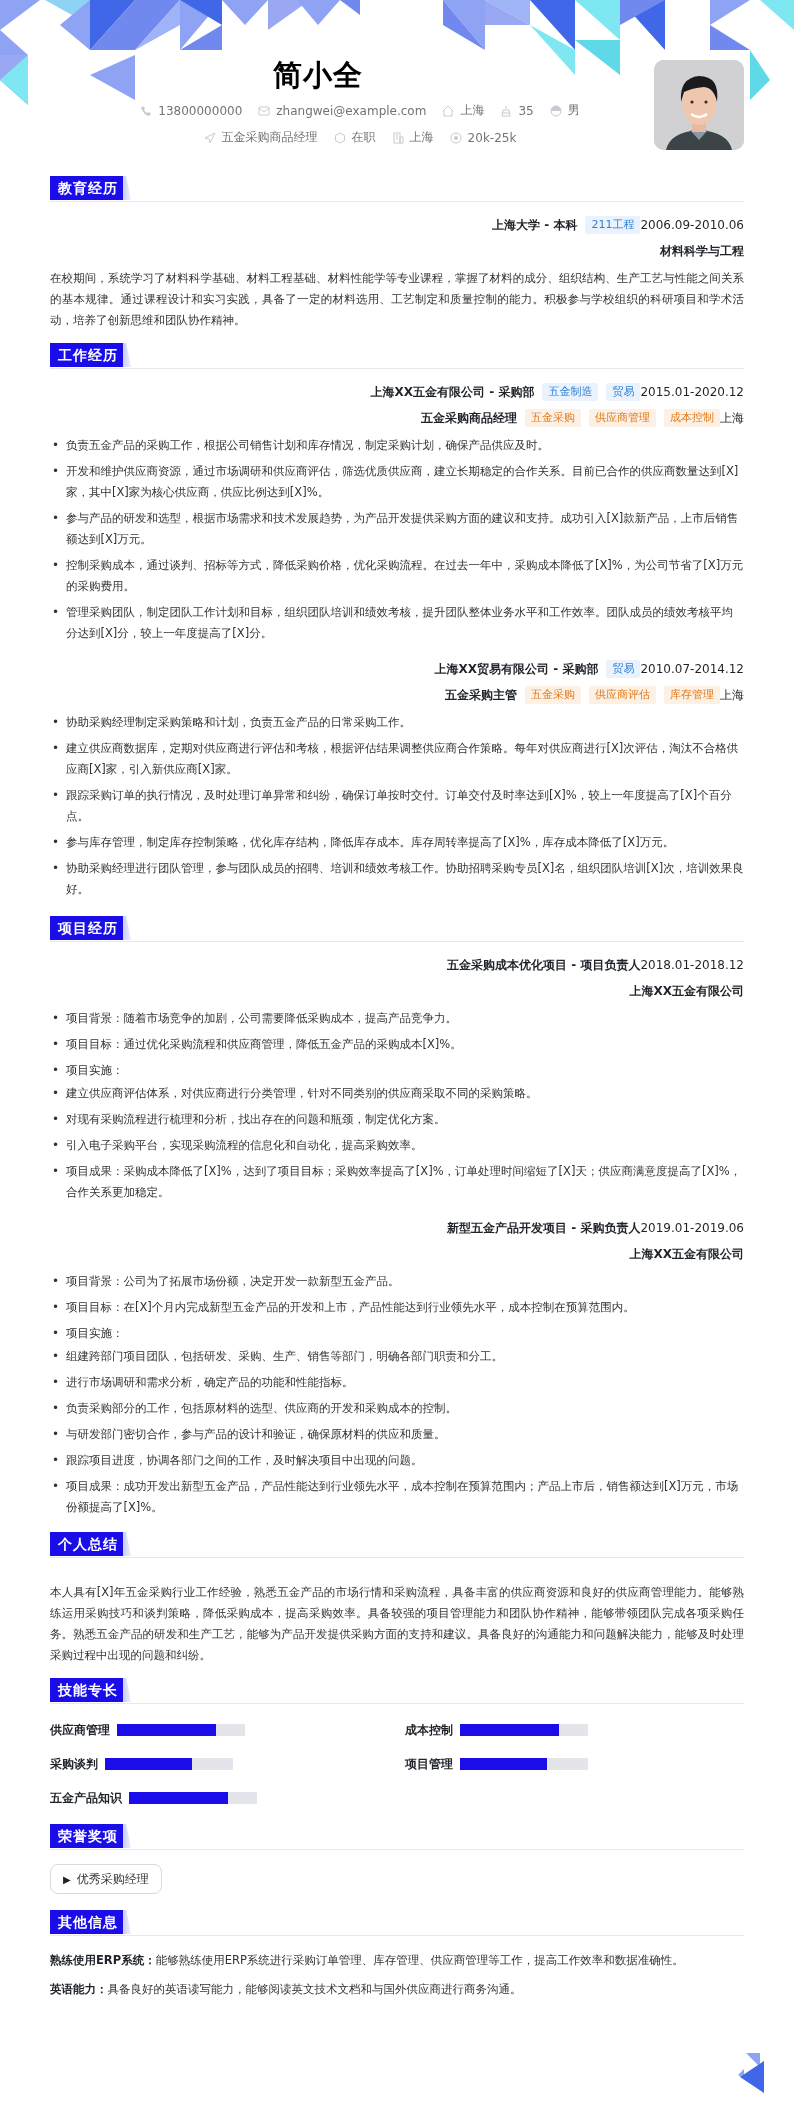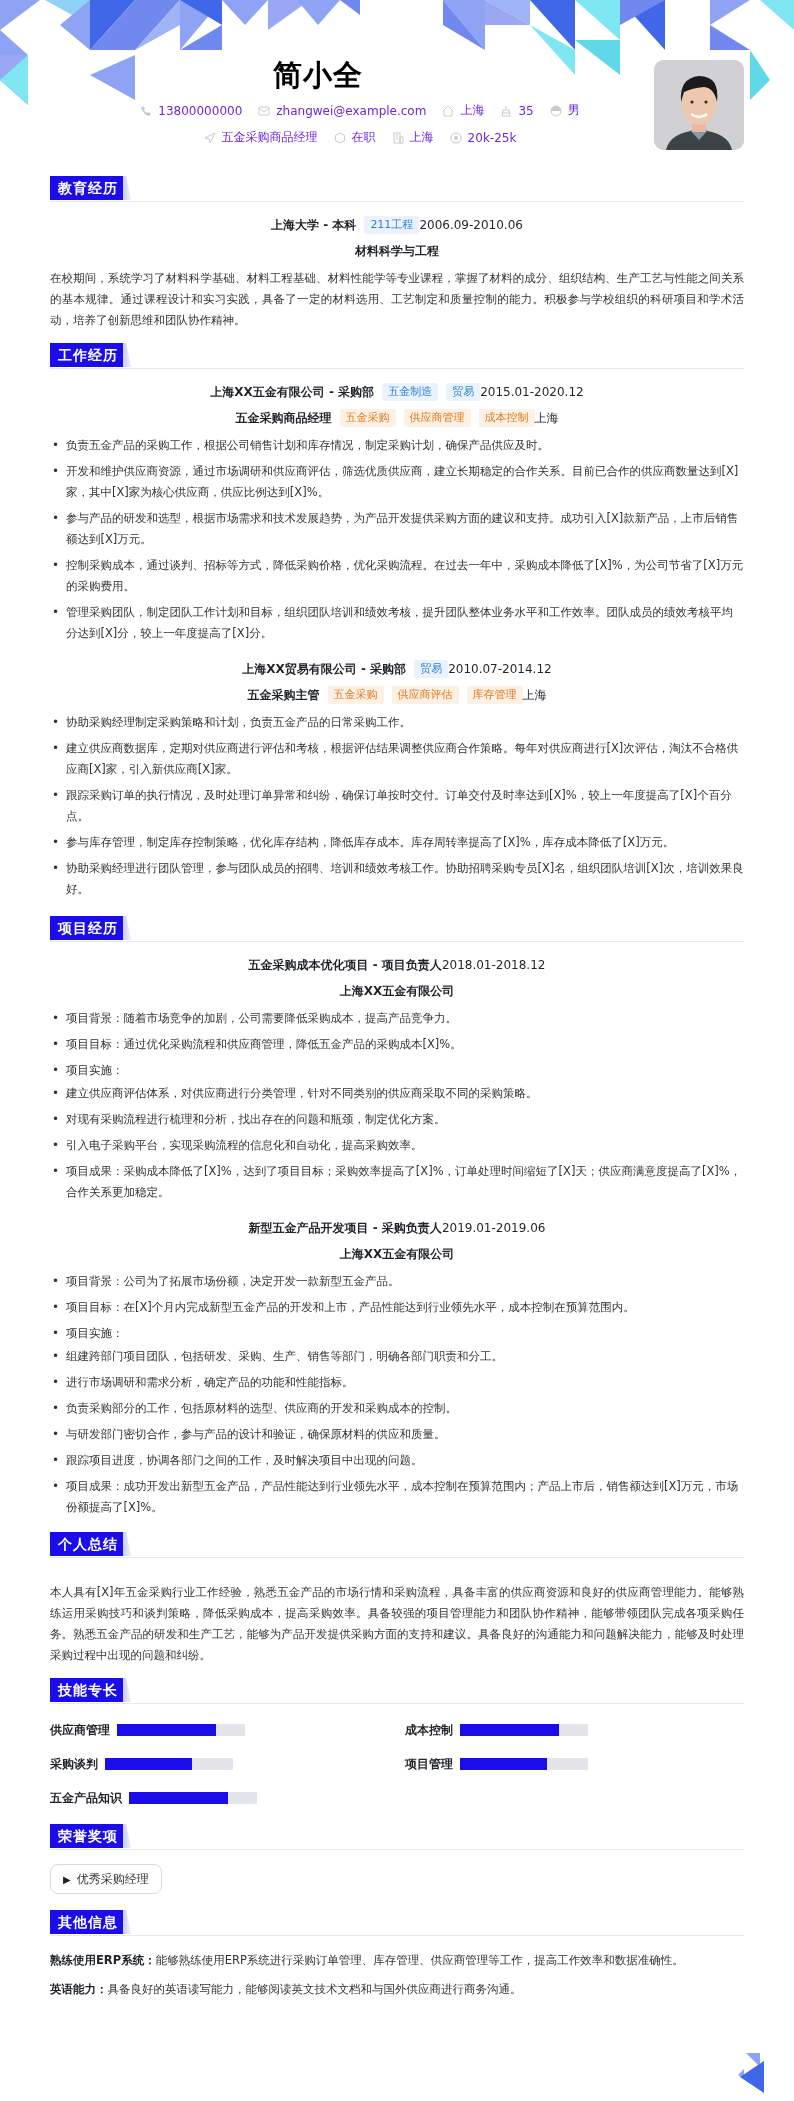--- a/index.html
+++ b/index.html
@@ -15,21 +15,21 @@
   .bg-deco { position: absolute; left: 0; top: 0; width: 794px; height: 170px; z-index: 0; }
   .bg-corner { position: absolute; right: 20px; bottom: 8px; width: 40px; height: 44px; z-index: 0; }
 
   .header { position: relative; z-index: 1; height: 170px; }
   .name {
     position: absolute; top: 56px; left: 0; width: 636px; text-align: center;
     font-size: 29px; font-weight: bold; color: #000000; letter-spacing: 1px;
   }
   .info-row {
     position: absolute; left: 0; width: 720px; display: flex; justify-content: center;
-    font-size: 12px; color: #6d28d9; gap: 0;
+    font-size: 12px; color: #737373; gap: 0;
   }
   .info-row.r1 { top: 102px; }
   .info-row.r2 { top: 129px; }
   .info-item { display: flex; align-items: center; margin: 0 8px; }
   .info-icon { width: 12px; height: 12px; margin-right: 6px; display: inline-block; }
   .info-icon svg { width: 12px; height: 12px; display: block; }
   .photo {
     position: absolute; top: 60px; left: 654px; width: 90px; height: 90px;
     border-radius: 10px; overflow: hidden; background: #cfcfd2;
   }
@@ -42,21 +42,21 @@
     position: absolute; left: 0; top: 0; height: 24px; padding: 0 8px;
     background: #1a0dea; color: #fff; font-size: 14px; font-weight: bold;
     line-height: 24px; letter-spacing: 1px;
   }
   .sec-title-tail {
     position: absolute; top: 0; height: 24px; width: 8px;
     background: linear-gradient(90deg, #c9cff7, #eef0fb);
     clip-path: polygon(0 0, 40% 0, 100% 100%, 0 100%);
   }
 
-  .row { display: flex; justify-content: center; align-items: center; height: 26px; }
+  .row { display: flex; justify-content: flex-end; align-items: center; height: 26px; }
   .row .left { display: flex; align-items: center; }
   .title-b { font-weight: bold; font-size: 12px; color: #1f2329; }
   .date { font-weight: normal; font-size: 12px; color: #1f2329; }
   .tag { font-size: 11px; padding: 1px 6px; margin-left: 8px; border-radius: 2px; line-height: 16px; }
   .tag.blue { background: #e9f2fd; color: #2f7fd6; }
   .tag.orange { background: #fdf0e4; color: #e07a1c; }
 
   .para { font-size: 11.5px; line-height: 21px; color: #333; text-align: justify; margin-top: 24px; }
   ul.bul { list-style: none; }
   ul.bul li {

